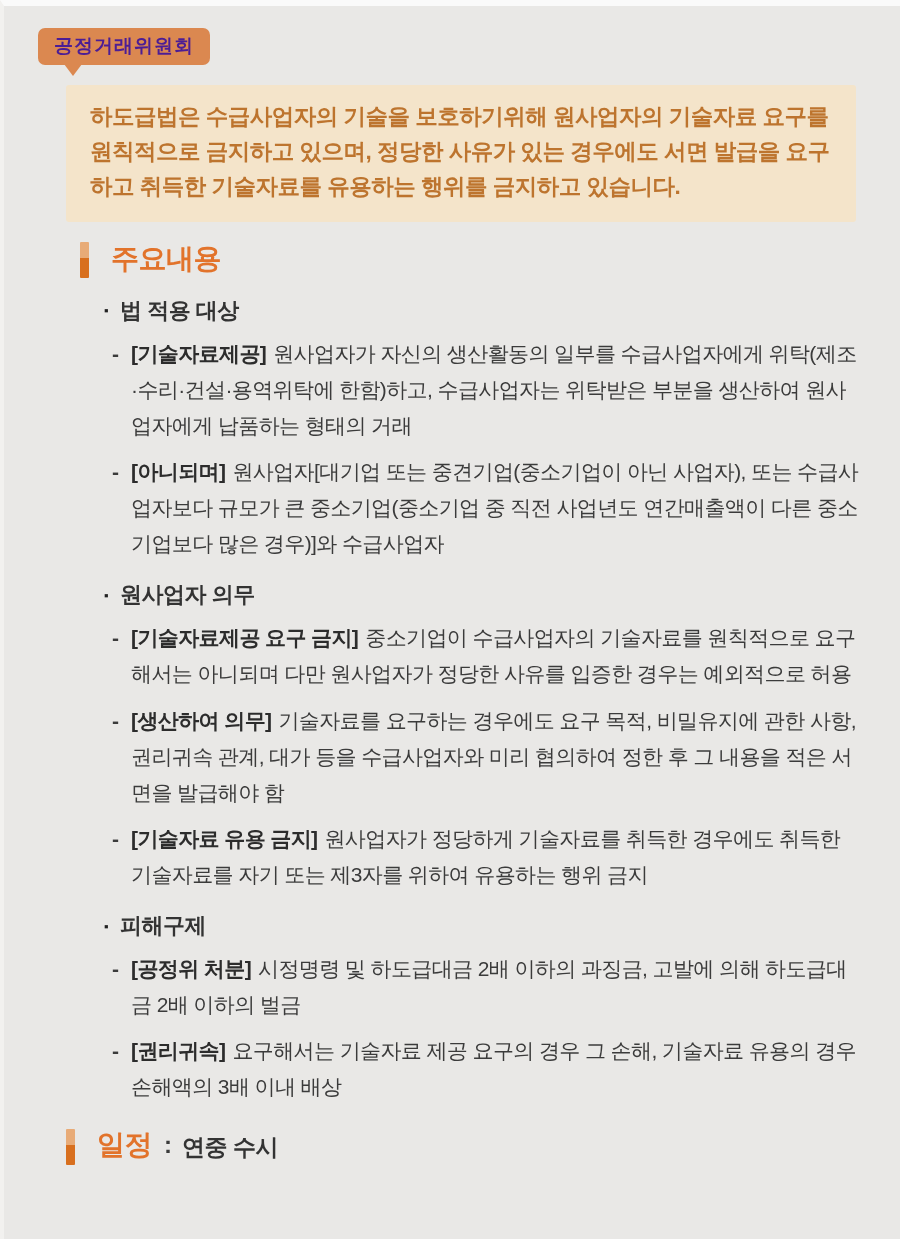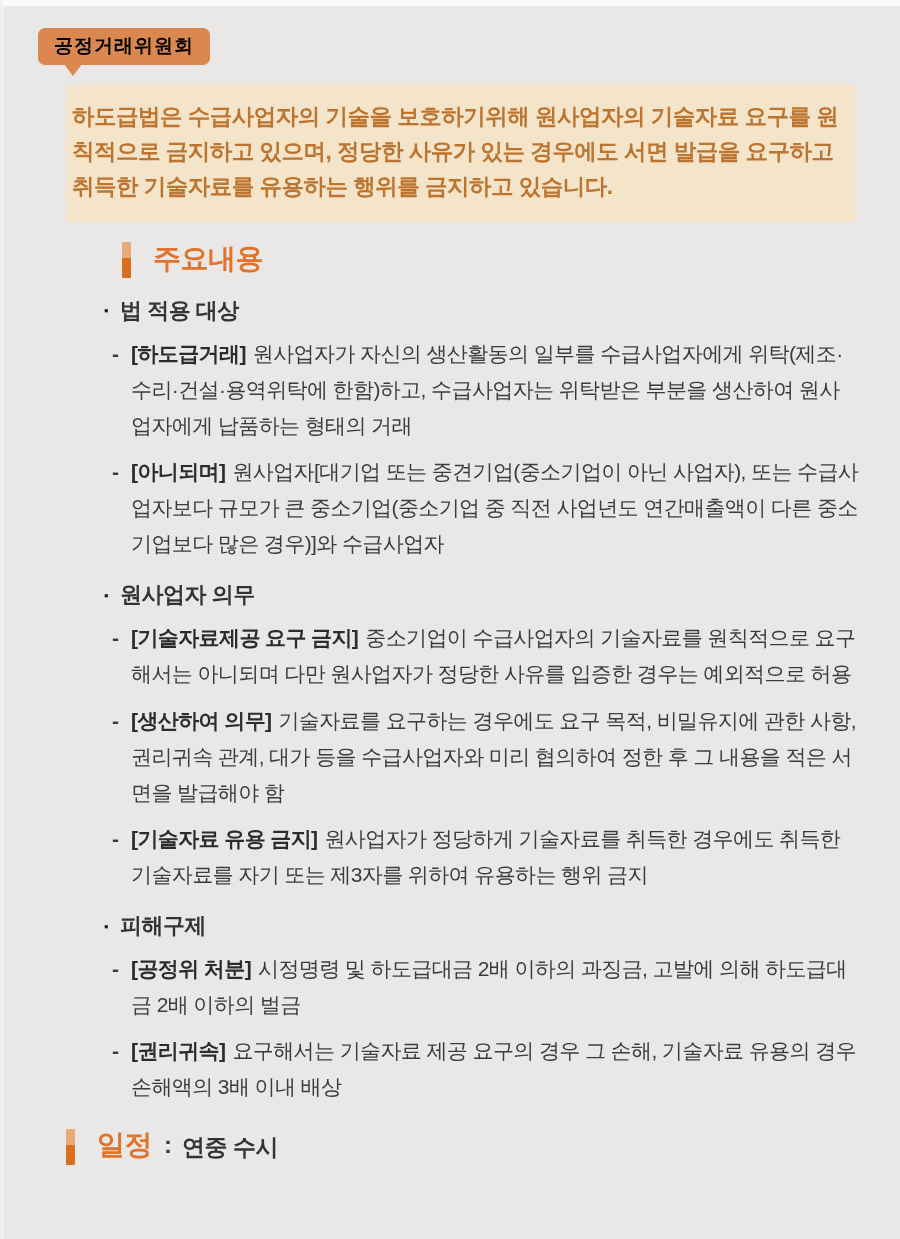--- a/index.html
+++ b/index.html
@@ -9,21 +9,21 @@
     font-family:"Liberation Sans","DejaVu Sans",sans-serif;
     position:relative;overflow:hidden;
     box-sizing:border-box;
     border-top:6px solid #fafafa;
     border-left:4px solid #f2f1ef;
   }
   
   .badge{
     display:inline-block;position:relative;
     margin:22px 0 0 34px;
-    background:#db8850;color:#000000;
+    background:#db8850;color:#4c1d95;
     font-size:19px;font-weight:700;letter-spacing:1px;
     padding:5px 16px 6px;border-radius:7px;
   }
   .badge-tail{
     position:absolute;left:26px;bottom:-11px;width:0;height:0;
     border-left:9px solid transparent;border-right:9px solid transparent;
     border-top:12px solid #db8850;
   }
   
   .title-row{
@@ -34,26 +34,26 @@
   .big-num .d0{color:#efba8c;}
   .big-num .d4{color:#dd7e3b;}
   .page-title{
     margin:0;font-size:42px;font-weight:800;color:#e2732b;
     letter-spacing:-1px;line-height:1;
   }
   
   .intro-box{
     margin:20px 0 0 62px;width:790px;box-sizing:border-box;
     background:#f4e4ca;border-radius:3px;
-    padding:15px 6px 17px;
+    padding:15px 24px 17px;
     color:#bd742e;font-size:22.5px;font-weight:700;
     line-height:1.55;letter-spacing:-0.5px;
   }
   
-  .sec-row{display:flex;align-items:flex-end;margin-left:88px;padding-left:30px;}
+  .sec-row{display:flex;align-items:flex-end;margin-left:46px;padding-left:30px;}
   .bar{
     width:9px;height:36px;margin-right:22px;border-radius:1px;
     background:linear-gradient(to bottom,#e8ab77 0%,#e8ab77 45%,#d86f1e 45%,#d86f1e 100%);
     flex:0 0 auto;
   }
   .sec-title{
     margin:0;font-size:28px;font-weight:800;color:#e2732b;letter-spacing:-0.5px;
   }
   .main-heading-row{margin-top:18px;}
   
@@ -102,21 +102,21 @@
   </div>
 
   
   <div class="group">
     <div class="group-label">
       <span class="sq">▪</span>
       <span>법 적용 대상</span>
     </div>
     <div class="item">
       <span class="dash">-</span>
-      <span class="tag">[하도급거래]</span><span>원사업자가 자신의 생산활동의 일부를 수급사업자에게 위탁(제조·수리·건설·용역위탁에 한함)하고, 수급사업자는 위탁받은 부분을 생산하여 원사업자에게 납품하는 형태의 거래</span>
+      <span class="tag">[기술자료제공]</span><span>원사업자가 자신의 생산활동의 일부를 수급사업자에게 위탁(제조·수리·건설·용역위탁에 한함)하고, 수급사업자는 위탁받은 부분을 생산하여 원사업자에게 납품하는 형태의 거래</span>
     </div>
     <div class="item">
       <span class="dash">-</span>
       <span class="tag">[아니되며]</span><span>원사업자[대기업 또는 중견기업(중소기업이 아닌 사업자), 또는 수급사업자보다 규모가 큰 중소기업(중소기업 중 직전 사업년도 연간매출액이 다른 중소기업보다 많은 경우)]와 수급사업자</span>
     </div>
   </div>
 
   
   <div class="group">
     <div class="group-label">

